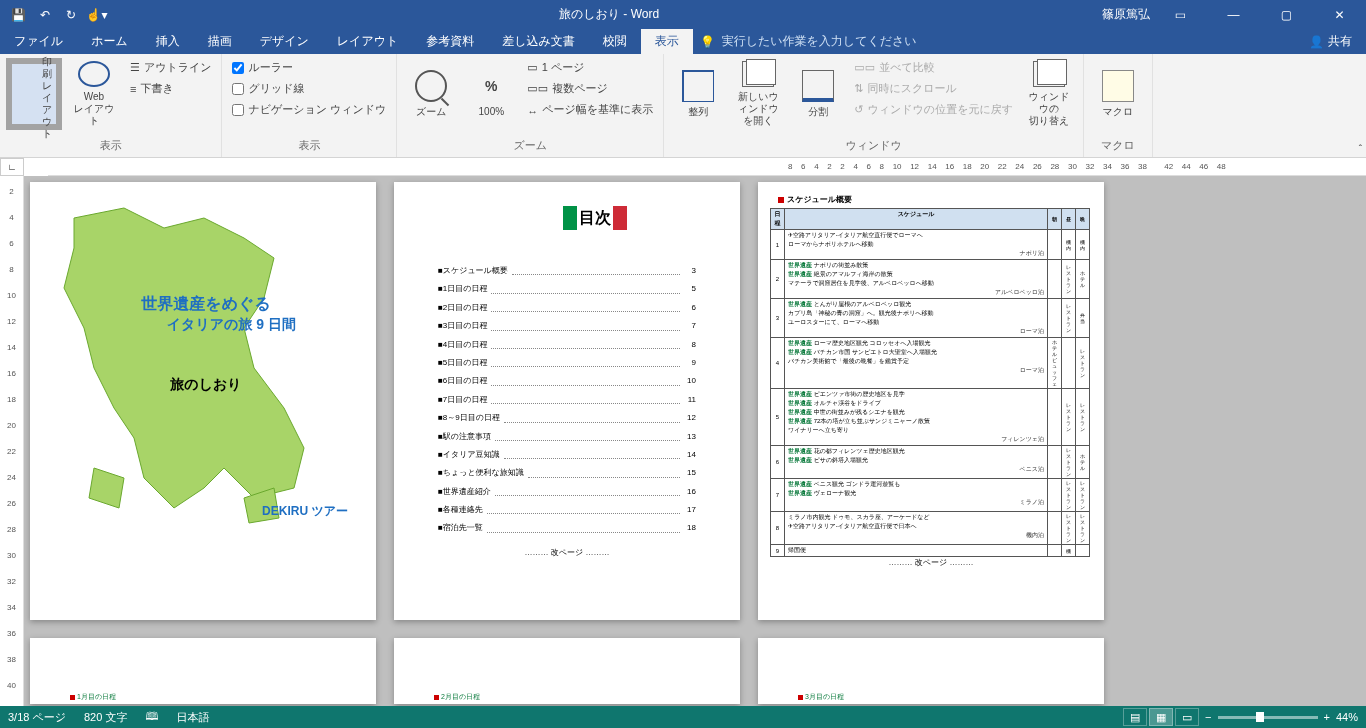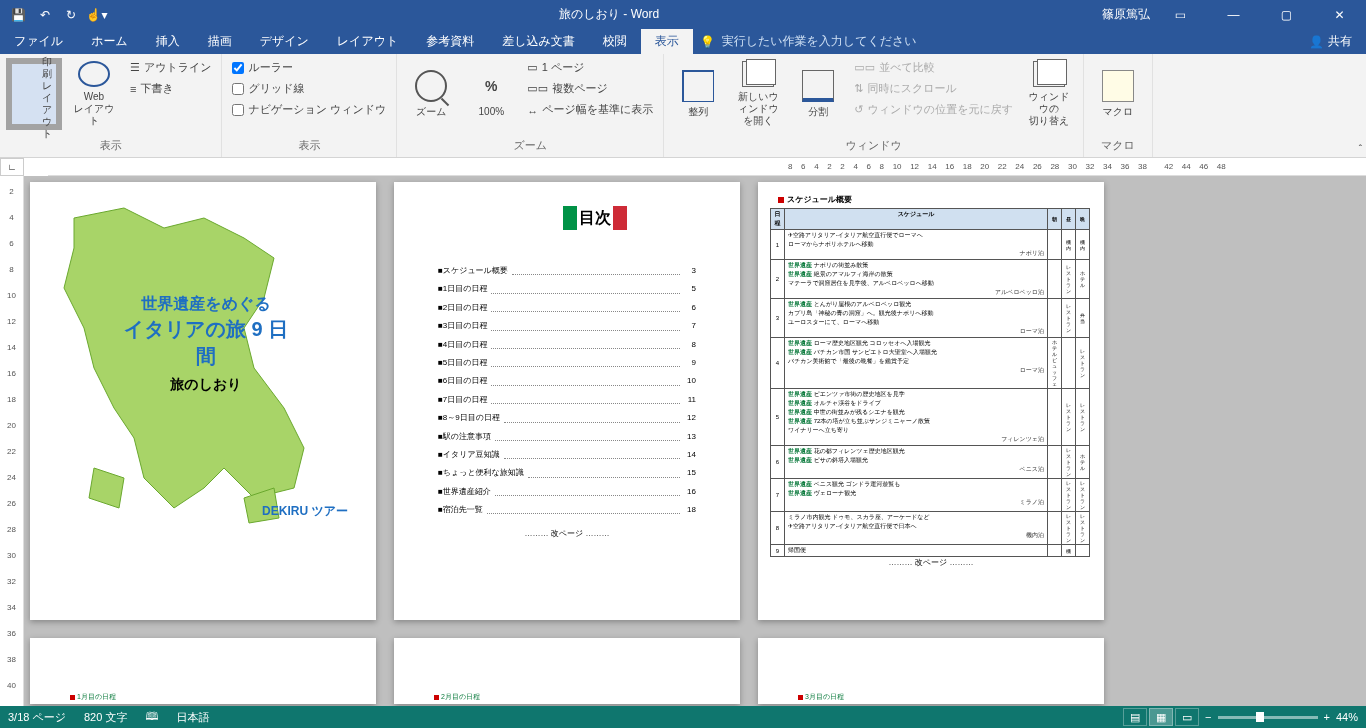--- a/index.html
+++ b/index.html
@@ -44,21 +44,21 @@
 .v-ruler { width: 24px; background: #fff; border-right: 1px solid #ddd; position: relative; font-size: 8px; color: #555; display: flex; flex-direction: column; align-items: center; padding-top: 2px; }
 .v-ruler .tick { height: 26px; display: flex; align-items: center; }
 .pages-wrap { flex: 1; display: flex; flex-direction: column; gap: 18px; padding: 6px 6px 0 6px; overflow: hidden; position: relative; }
 .page-row { display: flex; gap: 18px; }
 .page { background: #fff; box-shadow: 0 2px 6px rgba(0,0,0,0.3); position: relative; }
 .page.top { width: 346px; height: 438px; }
 .page.bottom { width: 346px; height: 66px; }
 
 
 .cover-title1 { color: #1f6fc2; font-weight: bold; font-size: 16px; position: absolute; left: 86px; top: 112px; width: 180px; text-align: center; }
-.cover-title2 { color: #1f6fc2; font-weight: bold; font-size: 20px; position: absolute; left: 86px; top: 134px; width: 180px; text-align: center; }
+.cover-title2 { color: #1f6fc2; font-weight: bold; font-size: 14px; position: absolute; left: 86px; top: 134px; width: 180px; text-align: right; }
 .cover-big { font-weight: bold; font-size: 14px; position: absolute; left: 86px; top: 194px; width: 180px; text-align: center; }
 .cover-brand { color: #1f6fc2; font-weight: bold; font-size: 12px; position: absolute; right: 28px; bottom: 100px; }
 .italy-map { position: absolute; left: 14px; top: 6px; width: 310px; height: 350px; }
 
 
 .toc-title { position: absolute; left: 50%; top: 24px; transform: translateX(-50%); font-size: 16px; font-weight: bold; display: flex; align-items: center; margin-left: 28px; }
 .flag-l { width: 14px; height: 24px; background: #009246; margin-right: 2px; }
 .flag-r { width: 14px; height: 24px; background: #ce2b37; margin-left: 2px; }
 .toc-list { position: absolute; left: 44px; right: 44px; top: 80px; font-size: 8px; line-height: 2.3; }
 .toc-row { display: flex; }
@@ -405,20 +405,25 @@
               <span class="toc-label">■ちょっと便利な旅知識</span>
               <span class="toc-dots"></span>
               <span class="toc-page">15</span>
             </div>
             <div class="toc-row">
               <span class="toc-label">■世界遺産紹介</span>
               <span class="toc-dots"></span>
               <span class="toc-page">16</span>
             </div>
             <div class="toc-row">
+              <span class="toc-label">■各種連絡先</span>
+              <span class="toc-dots"></span>
+              <span class="toc-page">17</span>
+            </div>
+            <div class="toc-row">
               <span class="toc-label">■宿泊先一覧</span>
               <span class="toc-dots"></span>
               <span class="toc-page">18</span>
             </div>
             <div class="page-break">……… 改ページ ………</div>
           </div>
       </div>
 
       <div class="page top">
         <div class="sched-title">スケジュール概要</div>

